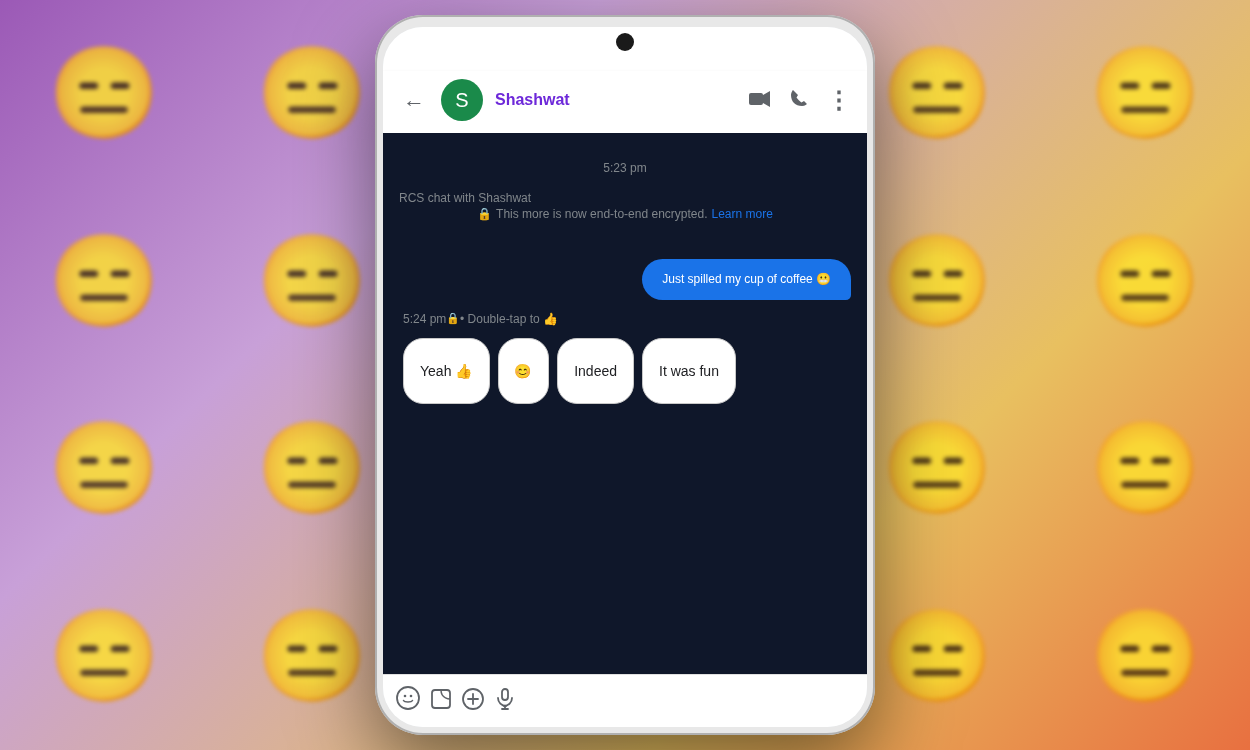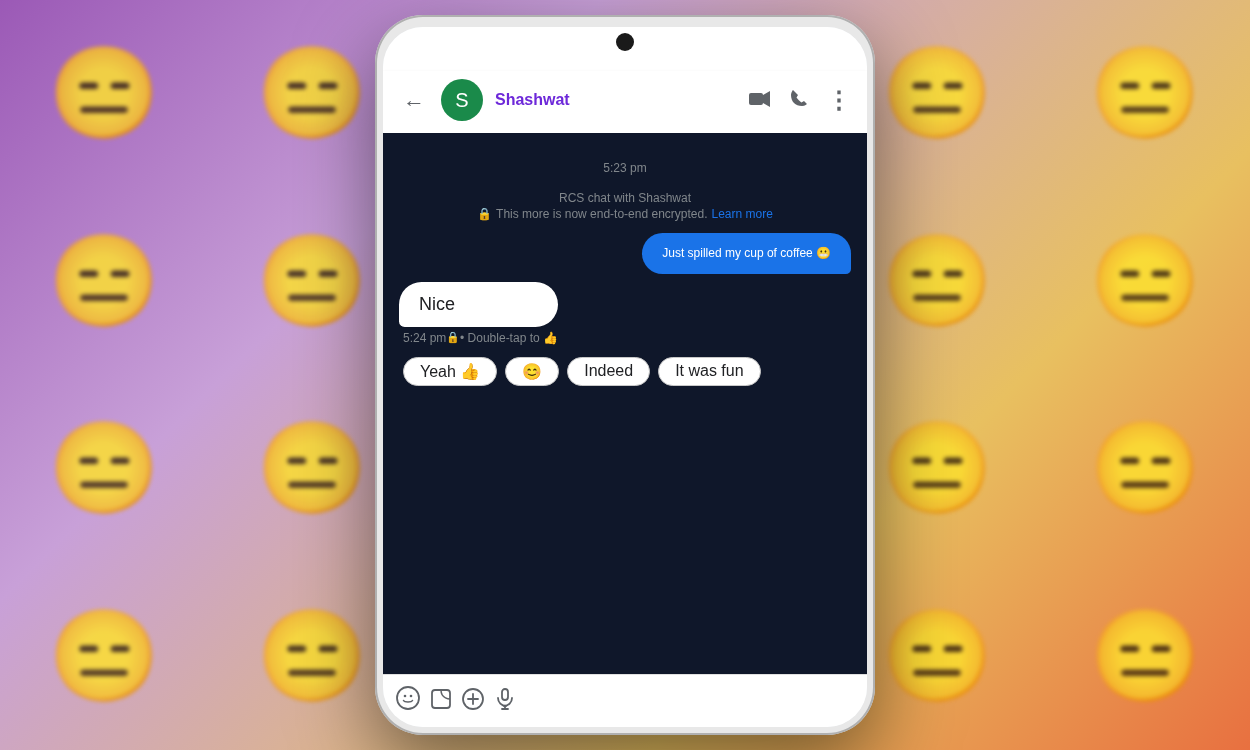--- a/index.html
+++ b/index.html
@@ -158,22 +158,21 @@
     }
 
     .timestamp-center {
       text-align: center;
       color: #80868b;
       font-size: 12px;
       margin: 8px 0 4px;
     }
 
     .rcs-info {
-      text-align: center;
-      margin: 4px 0 4px;
+      margin: 4px 0 30px;
     }
 
     .rcs-info-title {
       color: #80868b;
       font-size: 12px;
       margin-bottom: 2px;
     }
 
     .rcs-info-encrypted {
       color: #80868b;
@@ -256,22 +255,22 @@
       display: flex;
       gap: 8px;
       flex-wrap: wrap;
       margin-top: 4px;
       padding-left: 4px;
     }
 
     .chip {
       border: 1.5px solid #c8c8c8;
       border-radius: 20px;
-      padding: 4px 16px;
-      font-size: 16px;
+      padding: 24px 16px;
+      font-size: 14px;
       color: #202124;
       background: #ffffff;
       cursor: pointer;
       display: flex;
       align-items: center;
       gap: 4px;
       white-space: nowrap;
     }
 
     
@@ -381,21 +380,20 @@
           <a href="#">Learn more</a>
         </div>
       </div>
 
       <div class="message-sent">
         <div class="bubble-sent">Just spilled my cup of coffee 😬</div>
       </div>
 
 
       <div class="message-received">
-        <div class="bubble-received">Nice</div>
         <div class="message-meta">
           <span>5:24 pm</span>
           <span style="font-size:11px;">🔒</span>
           <span>• Double-tap to 👍</span>
         </div>
       </div>
 
       <div class="quick-replies">
         <div class="chip">Yeah 👍</div>
         <div class="chip">😊</div>

